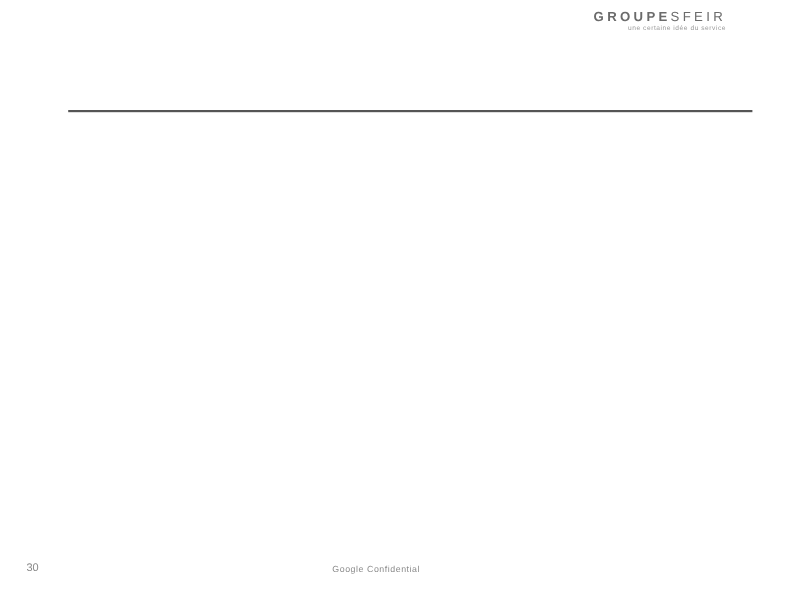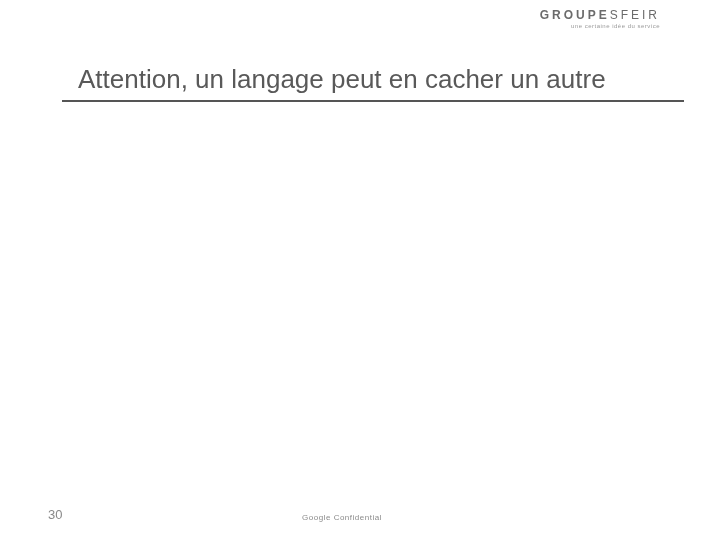--- a/index.html
+++ b/index.html
@@ -8,33 +8,32 @@
     .logo { position: absolute; top: 8px; right: 24px; text-align: right; }
     .logo-main { font-size: 12px; letter-spacing: 3px; color: #6b6b6b; }
     .logo-main .g { font-weight: 600; }
     .logo-sub { font-size: 6px; color: #9a9a9a; letter-spacing: 0.5px; margin-top: 1px; }
     .title { position: absolute; top: 64px; left: 78px; font-size: 26px; font-weight: 400; color: #595959; }
     .hr { position: absolute; top: 100px; left: 62px; right: 0; height: 2px; background: #555; }
     .content { position: absolute; top: 130px; left: 78px; right: 60px; }
     .bullet { display: flex; align-items: flex-start; margin-bottom: 22px; font-size: 18px; line-height: 1.35; color: #5a5a5a; }
     .bullet .dot { width: 5px; height: 5px; border-radius: 50%; background: #5a5a5a; margin-top: 9px; margin-right: 12px; flex-shrink: 0; }
     .bullet .text { flex: 1; }
-    .pagenum { position: absolute; left: 24px; bottom: 18px; font-size: 13px; color: #8a8a8a; margin-left: 24px; }
+    .pagenum { position: absolute; left: 24px; bottom: 18px; font-size: 10px; color: #8a8a8a; }
     .footer { position: absolute; bottom: 18px; left: 0; right: 0; text-align: center; font-size: 8px; letter-spacing: 0.5px; color: #8a8a8a; }
   </style>
 </head>
 <body>
 
 <div class="slide">
   <div class="logo">
     <div class="logo-main">
       <span class="g">GROUPE</span><span>SFEIR</span>
     </div>
     <div class="logo-sub">une certaine idée du service</div>
   </div>
 
-  <div class="title">Attention, un langage peut en cacher un autre</div>
   <div class="hr"></div>
 
 
   <div class="pagenum">30</div>
   <div class="footer">Google Confidential</div>
 </div>
 
 </body></html>

